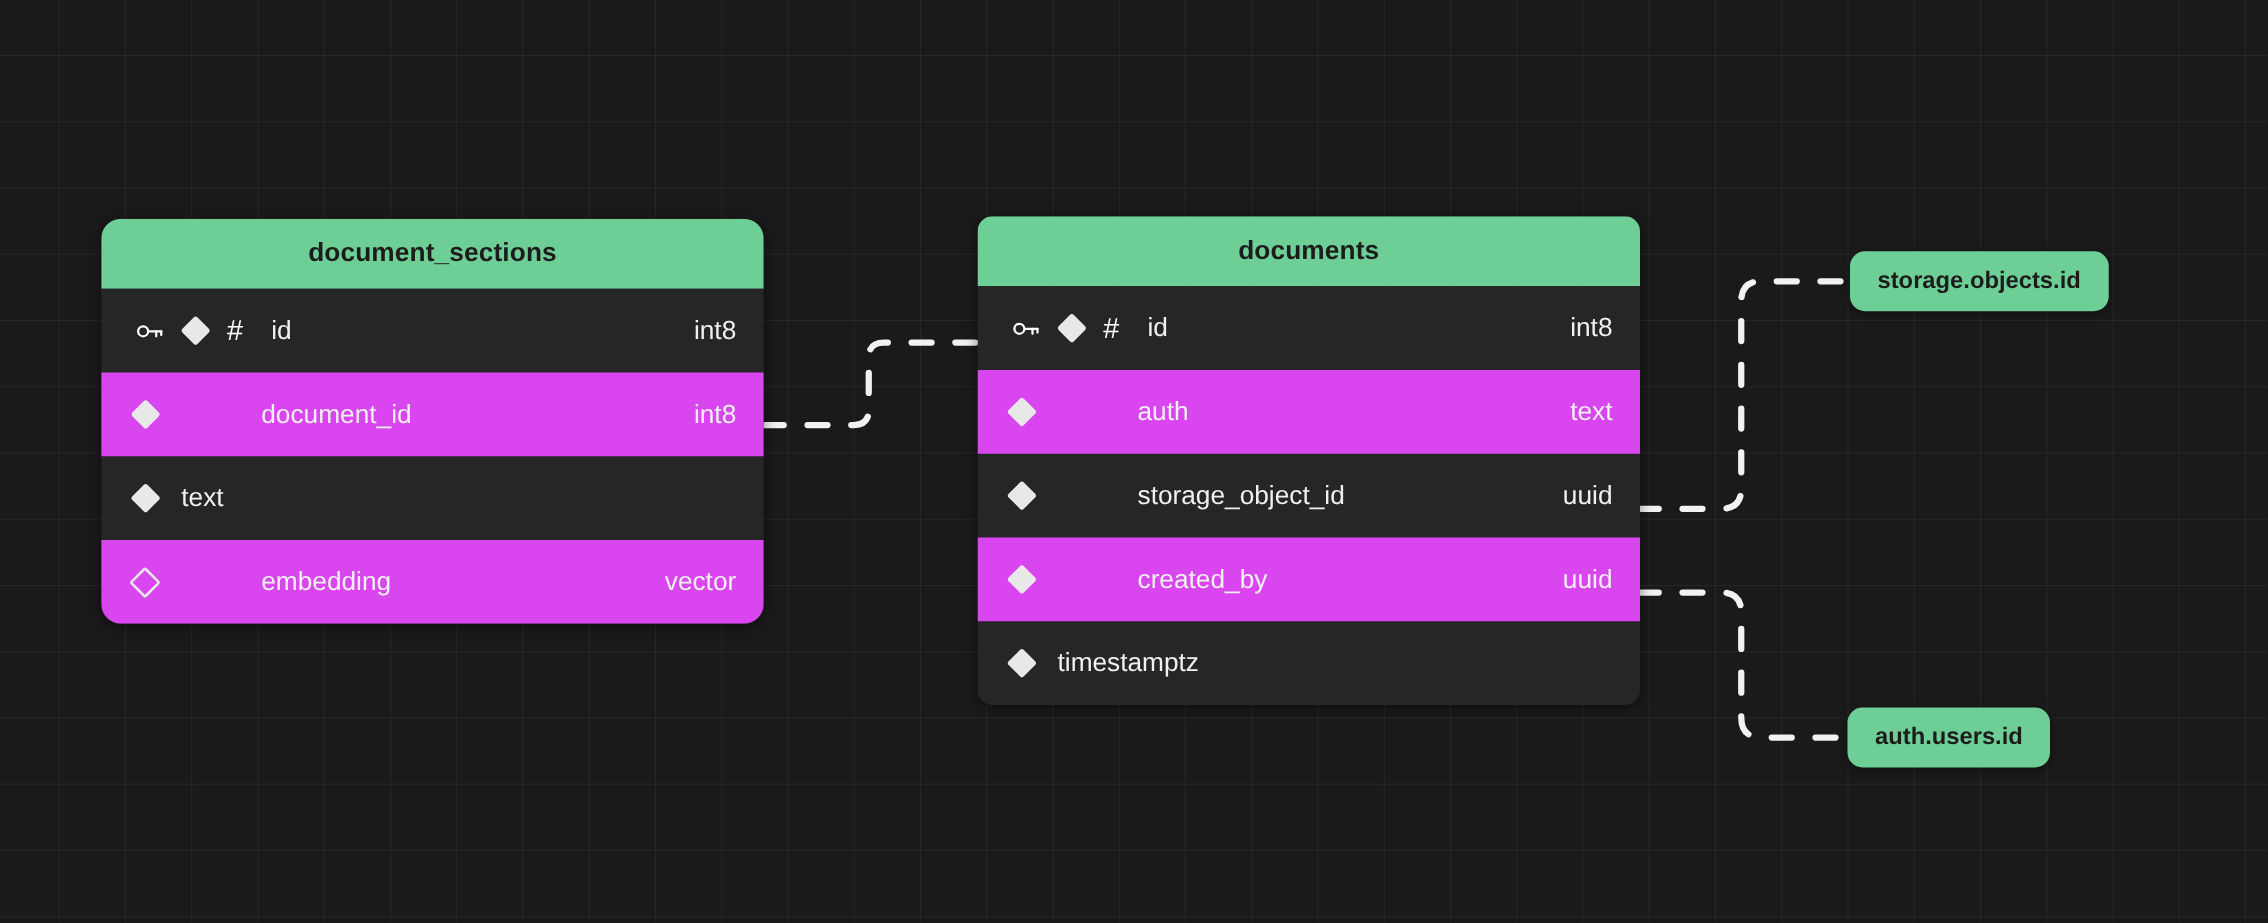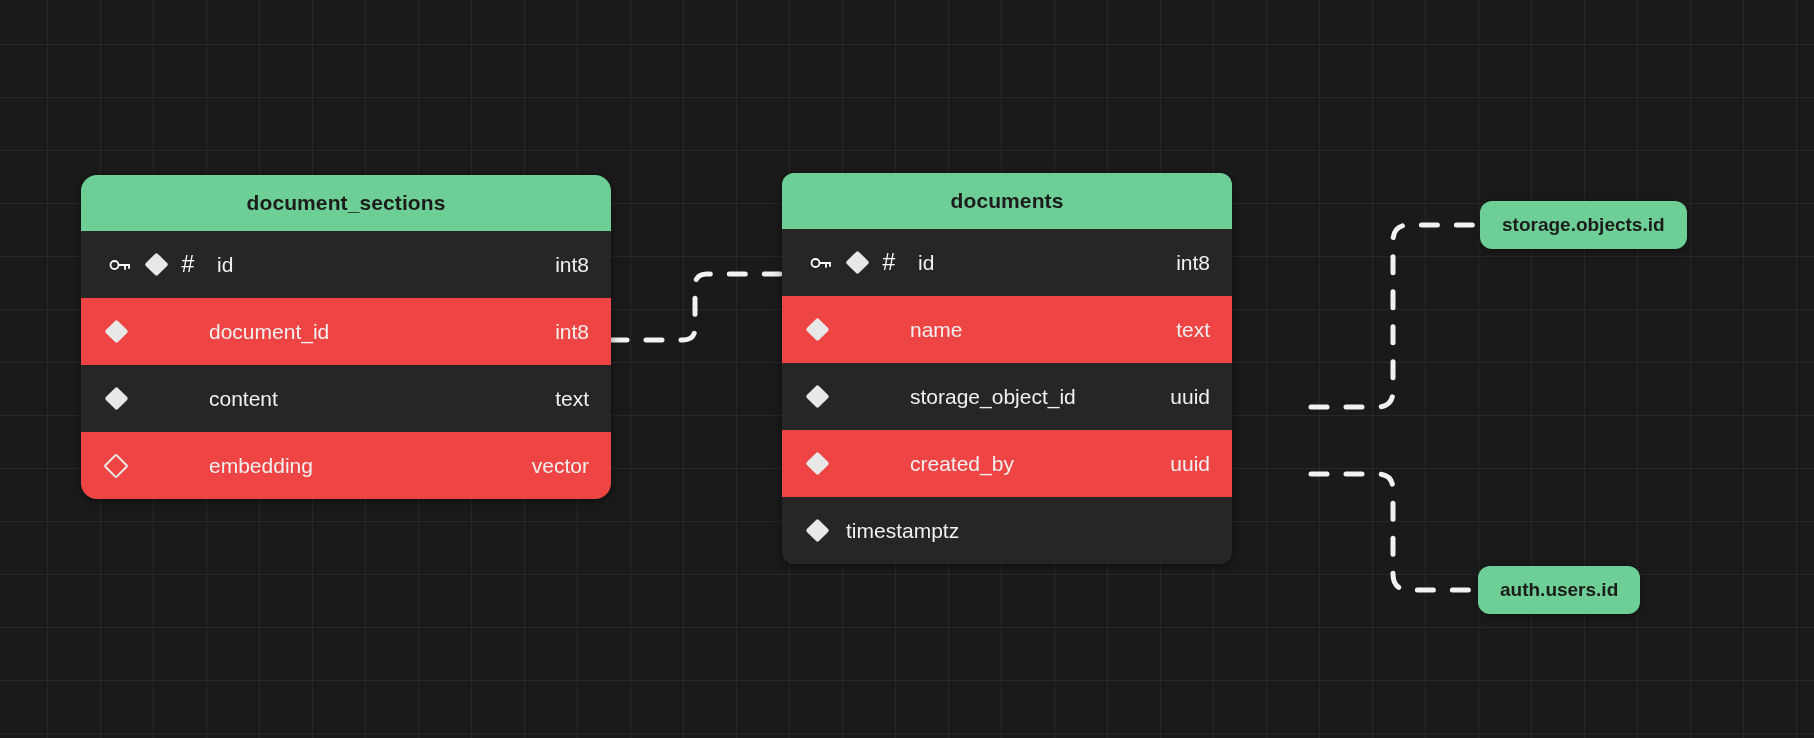--- a/index.html
+++ b/index.html
@@ -71,21 +71,21 @@
   .row {
     display: flex;
     align-items: center;
     height: 67px;
     padding: 0 22px 0 24px;
     box-sizing: border-box;
     color: #f0f0f0;
     font-size: 21px;
   }
   .row.alt {
-    background: #ef4444;
+    background: #d946ef;
   }
   .row .icons {
     display: flex;
     align-items: center;
     flex: 0 0 auto;
     gap: 10px;
     min-width: 0;
   }
   .row .col-name {
     flex: 1 1 auto;
@@ -181,38 +181,37 @@
         <span class="col-name" style="padding-left:82px;">document_id</span>
         <span class="col-type">int8</span>
       </div>
 
       <div class="row">
         <span class="icons">
           <span class="slot-dia">
               <span class="diamond"></span>
             </span>
         </span>
-        <span class="col-name" style="padding-left:82px;">content</span>
         <span class="col-type">text</span>
       </div>
 
       <div class="row alt">
         <span class="icons">
           <span class="slot-dia">
               <span class="diamond hollow"></span>
             </span>
         </span>
         <span class="col-name" style="padding-left:82px;">embedding</span>
         <span class="col-type">vector</span>
       </div>
 
     </div>
   </div>
 
-  <div class="table-card" style="left:782px; top:173px; width:450px;">
+  <div class="table-card" style="left:782px; top:173px; width:530px;">
     <div class="table-header">documents</div>
     <div class="table-body">
 
       <div class="row">
         <span class="icons">
           <span class="slot-key">
             <svg width="22" height="14" viewBox="0 0 22 14">
               <circle cx="5.5" cy="7" r="4" fill="none" stroke="#ffffff" stroke-width="1.8"></circle>
               <path d="M10 7 H20" stroke="#ffffff" stroke-width="1.8" stroke-linecap="round"></path>
               <path d="M16 7 V11" stroke="#ffffff" stroke-width="1.8" stroke-linecap="round"></path>
@@ -227,21 +226,21 @@
         <span class="col-name" style="padding-left:18px;">id</span>
         <span class="col-type">int8</span>
       </div>
 
       <div class="row alt">
         <span class="icons">
           <span class="slot-dia">
               <span class="diamond"></span>
             </span>
         </span>
-        <span class="col-name" style="padding-left:82px;">name</span>
+        <span class="col-name" style="padding-left:82px;">auth</span>
         <span class="col-type">text</span>
       </div>
 
       <div class="row">
         <span class="icons">
           <span class="slot-dia">
               <span class="diamond"></span>
             </span>
         </span>
         <span class="col-name" style="padding-left:82px;">storage_object_id</span>

